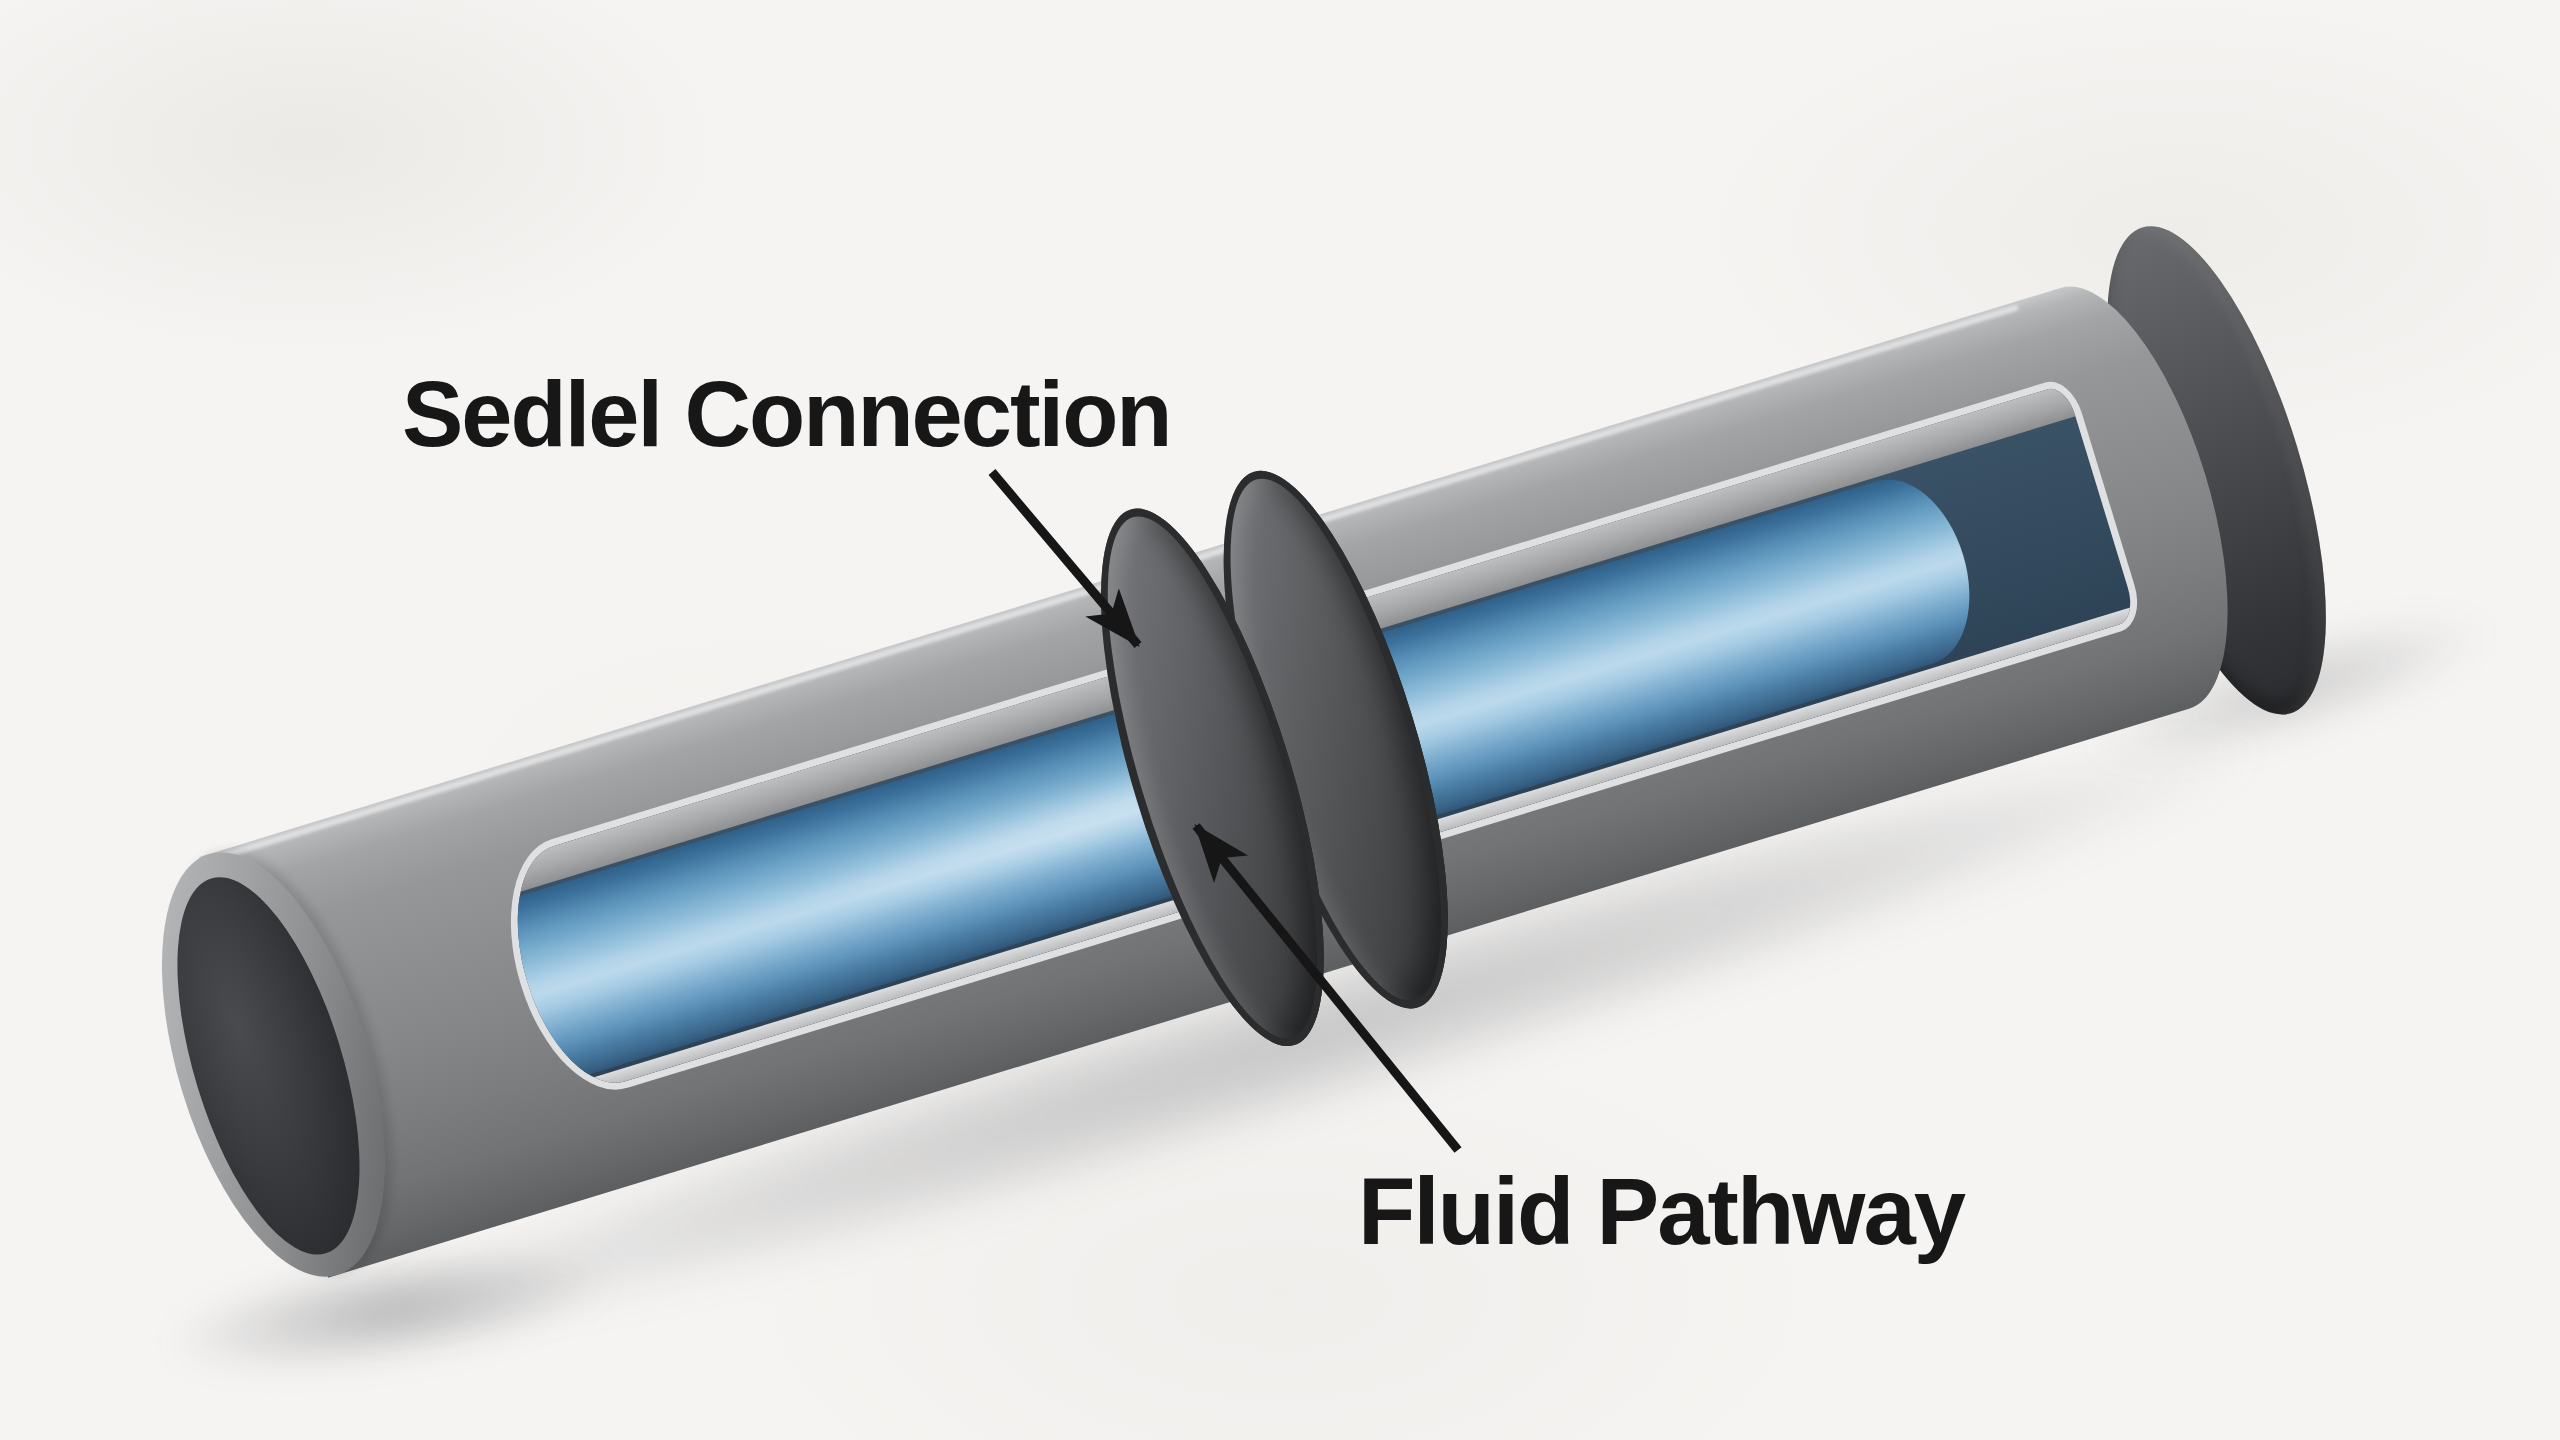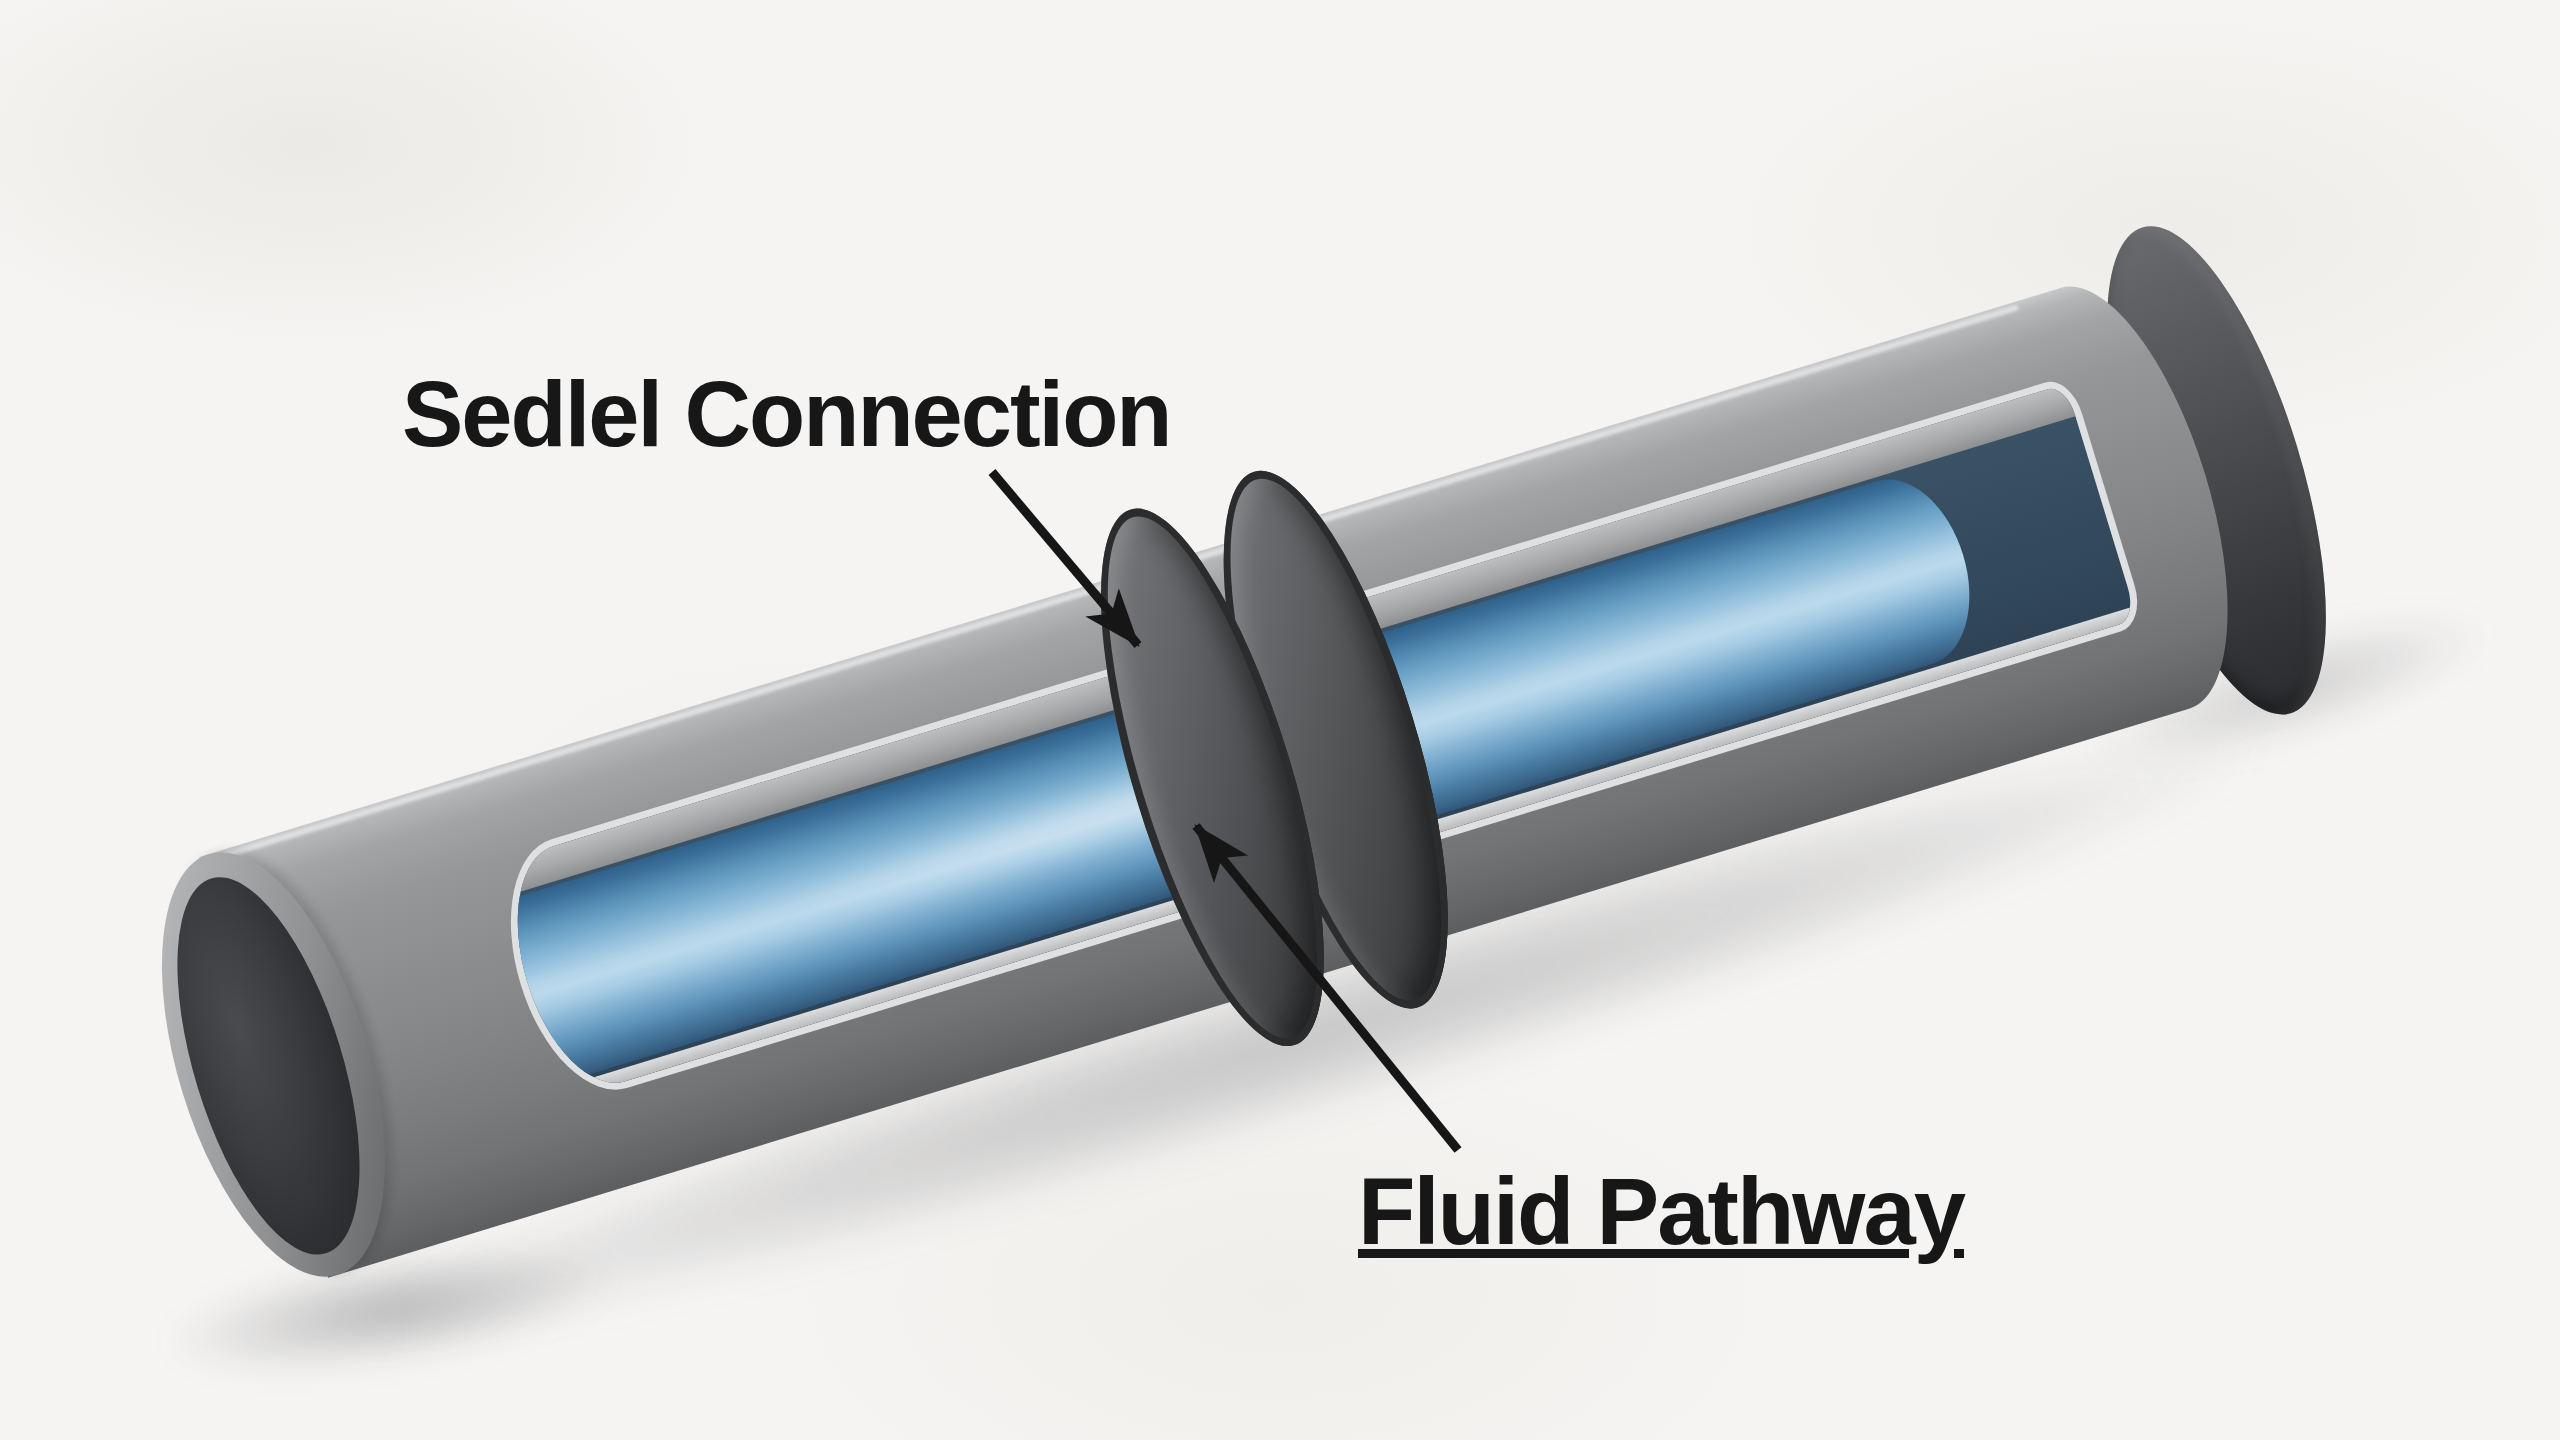--- a/index.html
+++ b/index.html
@@ -143,21 +143,21 @@
   
   .annotations{position:absolute;inset:0;z-index:10;}
   .label{
     position:absolute;
     color:#171717;
     font-weight:700;
     letter-spacing:-2px;
     white-space:nowrap;
   }
   .label-sealed{left:402px;top:362px;font-size:92px;text-align:center;}
-  .label-fluid{left:1358px;top:1158px;font-size:94px;text-decoration:underline;}
+  .label-fluid{left:1358px;top:1158px;font-size:94px;}
   svg.arrows{position:absolute;inset:0;width:2560px;height:1440px;}
 </style>
 </head>
 <body>
 
 <div class="scene">
   <div class="bg-texture"></div>
 
   <div class="shadow-main"></div>
   <div class="shadow-left"></div>

